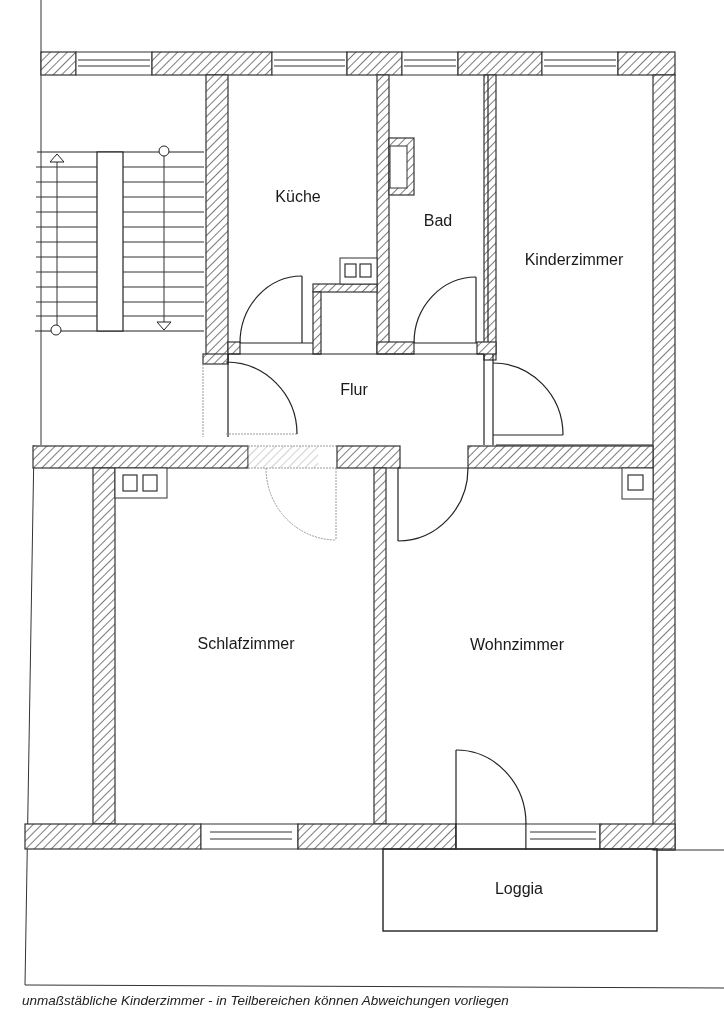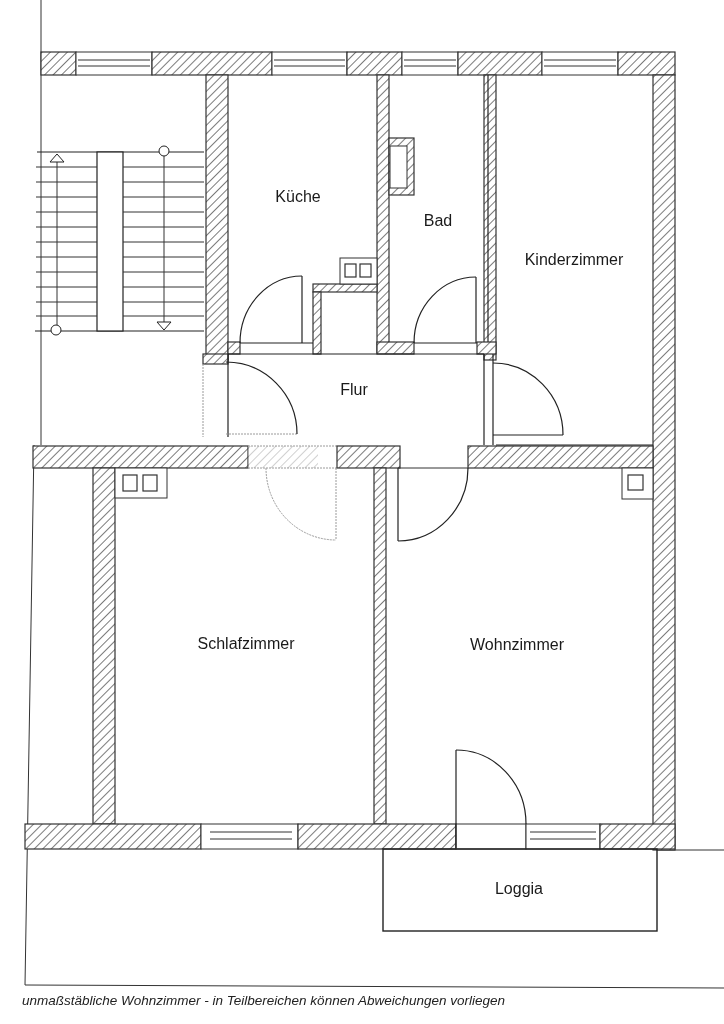--- a/index.html
+++ b/index.html
@@ -203,13 +203,13 @@
 
   <text class="room-label" x="298" y="202">Küche</text>
   <text class="room-label" x="438" y="226">Bad</text>
   <text class="room-label" x="574" y="265">Kinderzimmer</text>
   <text class="room-label" x="354" y="395">Flur</text>
   <text class="room-label" x="246" y="649">Schlafzimmer</text>
   <text class="room-label" x="517" y="650">Wohnzimmer</text>
   <text class="room-label" x="519" y="894">Loggia</text>
 </svg>
 
-<div class="footnote">unmaßstäbliche Wohnzimmer - in Teilbereichen können Abweichungen vorliegen</div>
+<div class="footnote">unmaßstäbliche Kinderzimmer - in Teilbereichen können Abweichungen vorliegen</div>
 
 </body></html>

